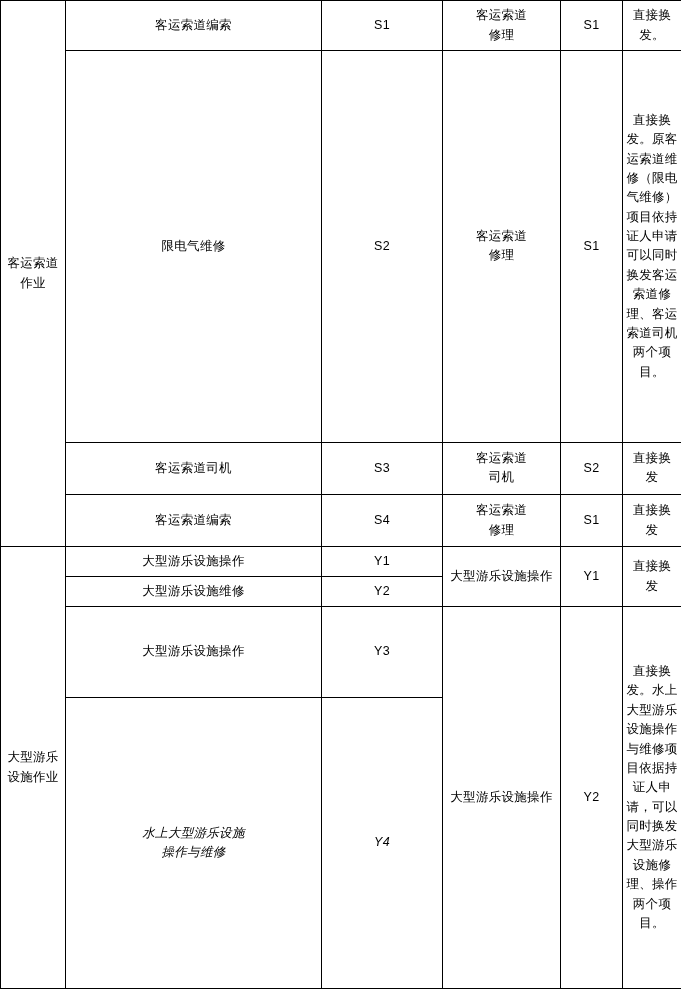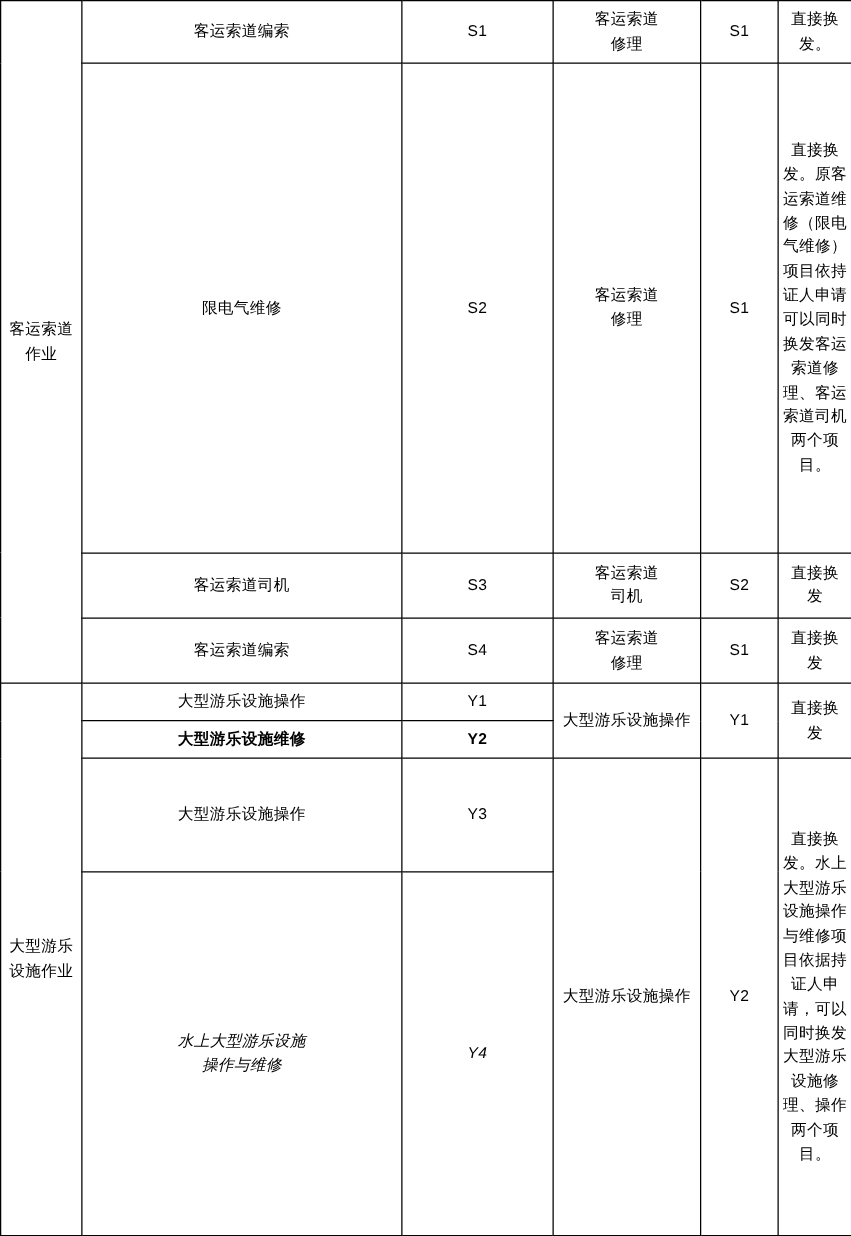--- a/index.html
+++ b/index.html
@@ -108,21 +108,21 @@
 
       <tr style="height:30px;">
         <td class="narrow-col" rowspan="4">大型游乐<br>设施作业</td>
         <td>大型游乐设施操作</td>
         <td class="code">Y1</td>
         <td rowspan="2">大型游乐设施操作</td>
         <td class="code" rowspan="2">Y1</td>
         <td class="note" rowspan="2">直接换<br>发</td>
       </tr>
 
-      <tr style="height:30px;font-weight:bold;">
+      <tr style="height:30px;">
         <td>大型游乐设施维修</td>
         <td class="code">Y2</td>
       </tr>
 
       <tr style="height:90px;">
         <td>大型游乐设施操作</td>
         <td class="code">Y3</td>
         <td rowspan="2">大型游乐设施操作</td>
         <td class="code" rowspan="2">Y2</td>
         <td class="note" rowspan="2">直接换发。水上大型游乐设施操作与维修项目依据持证人申请，可以同时换发大型游乐设施修理、操作两个项目。</td>

